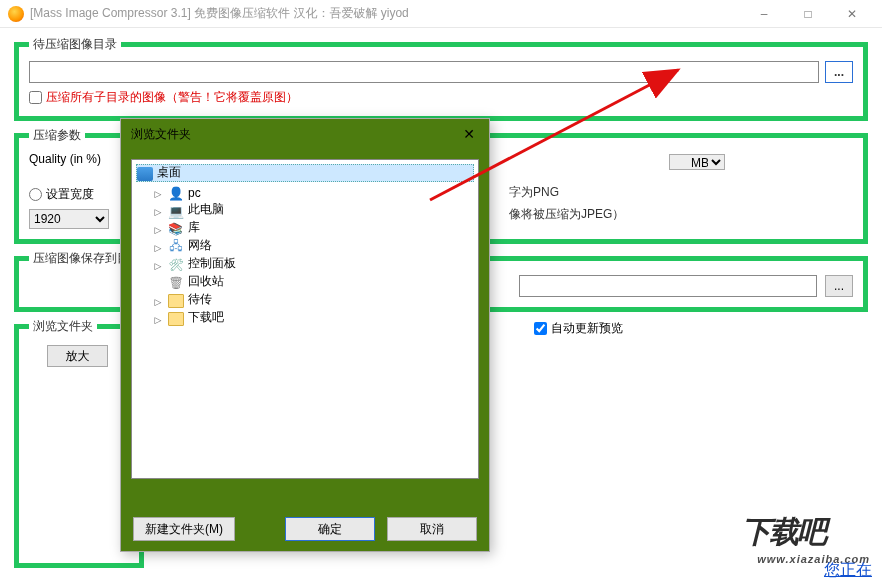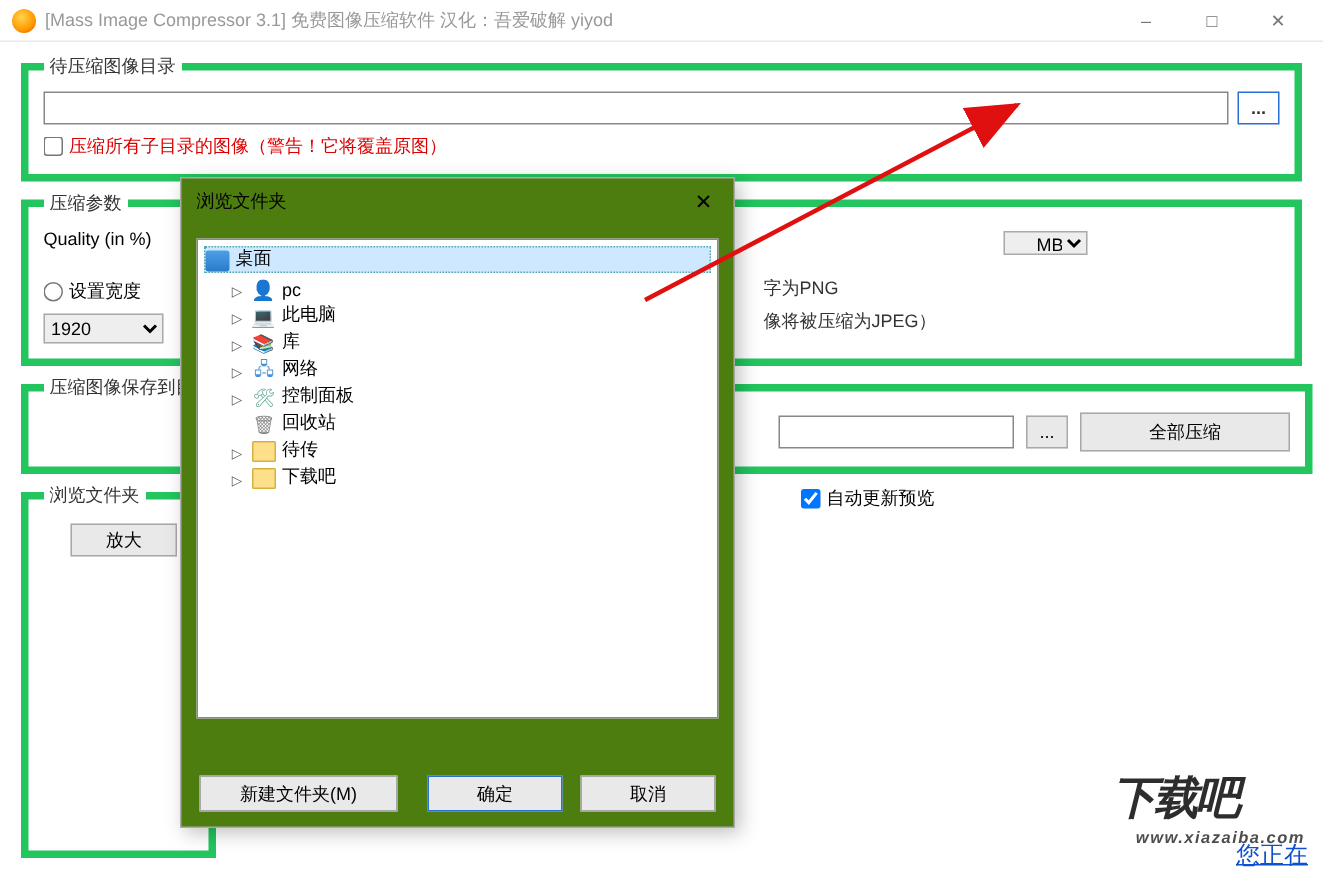--- a/index.html
+++ b/index.html
@@ -25,21 +25,21 @@
 .checkbox-row { display: flex; align-items: center; gap: 4px; margin-top: 6px; color: #d00; }
 .checkbox-row input { accent-color: #555; }
 .params-left { display: flex; flex-direction: column; gap: 6px; }
 .radio-row { display: flex; align-items: center; gap: 4px; }
 select.small { width: 80px; height: 20px; border: 1px solid #aaa; background: #eee; }
 select.unit { width: 56px; height: 16px; border: 1px solid #aaa; background: #eee; padding-left: 17px; }
 
 .save-row { display: flex; align-items: center; gap: 8px; }
 .save-row input[type=text] { flex: 1; height: 22px; border: 1px solid #888; }
 .compress-btn { width: 140px; height: 26px; border: 1px solid #a8a8a8; background: #e9e9e9; }
-.zoom-btn { width: 71px; height: 22px; border: 1px solid #a8a8a8; background: #e9e9e9; margin: 2px 0 0 18px; }
+.zoom-btn { width: 61px; height: 22px; border: 1px solid #a8a8a8; background: #e9e9e9; margin: 2px 0 0 18px; }
 .autoupdate { display: flex; align-items: center; gap: 4px; margin-top: 2px; }
 
 
 .dialog { position: absolute; left: 120px; top: 118px; width: 370px; height: 434px; background: #4d7c0f; border: 1px solid #aaa; box-shadow: 3px 3px 12px rgba(0,0,0,.25); display: flex; flex-direction: column; }
 .dialog-header { height: 30px; display: flex; align-items: center; padding: 0 10px; }
 .dialog-header .t { flex: 1; }
 .dialog-header .x { width: 20px; text-align: center; font-size: 14px; }
 .dialog-body { flex: 1; padding: 10px; }
 .tree { border: 1px solid #888; height: 320px; background: #fff; padding: 4px 4px; overflow: hidden; }
 .tree-row { display: flex; align-items: flex-end; height: 18px; gap: 4px; }
@@ -52,21 +52,21 @@
 .ico.user { color: #3a8; font-size: 13px; }
 .ico.pc { color: #3b7bd0; font-size: 13px; }
 .ico.lib { color: #5aa0e0; }
 .ico.net { color: #4a90d0; }
 .ico.cpl { color: #6a9; }
 .ico.bin { color: #888; }
 .ico.folder { background: #ffe08a; border: 1px solid #d8b040; border-radius: 1px; }
 .dialog-footer { height: 44px; display: flex; align-items: center; justify-content: flex-start; gap: 12px; padding: 0 12px; }
 .dlg-btn { width: 90px; height: 24px; border: 1px solid #a8a8a8; background: #e9e9e9; }
 .dlg-btn.primary { border: 1px solid #2a6fd6; }
-.dlg-btn.newf { width: 132px; margin-right: auto; }
+.dlg-btn.newf { width: 102px; margin-right: auto; }
 
 
 .arrow-svg { position: absolute; left: 0; top: 0; pointer-events: none; }
 
 
 .watermark { position: absolute; right: 12px; bottom: 18px; opacity: .95; font-weight: bold; font-style: italic; }
 .watermark .big { font-size: 30px; color: #222; text-shadow: 1px 1px 0 #fff; letter-spacing: -2px; }
 .watermark .url { font-size: 11px; color: #444; letter-spacing: 1px; margin-left: 16px; }
 .statuslink { position: absolute; right: 10px; bottom: 2px; color: #1050d0; text-decoration: underline; font-size: 16px; }
 
@@ -119,21 +119,20 @@
     <select class="unit" style="position:absolute; left:650px; top:10px;">
       <option>MB</option>
     </select>
   </fieldset>
 
   <fieldset>
     <legend>压缩图像保存到目录</legend>
     <div class="save-row">
       <input type="text" style="margin-left: 490px;" value="">
       <button class="browse-btn-plain">...</button>
-      <button class="compress-btn">全部压缩</button>
     </div>
   </fieldset>
 
   <div style="display:flex; gap:20px; align-items:flex-start;">
     <fieldset style="width:130px; height:250px;">
       <legend>浏览文件夹</legend>
       <button class="zoom-btn">放大</button>
     </fieldset>
     <div style="margin-left:370px;">
       <label class="autoupdate">

